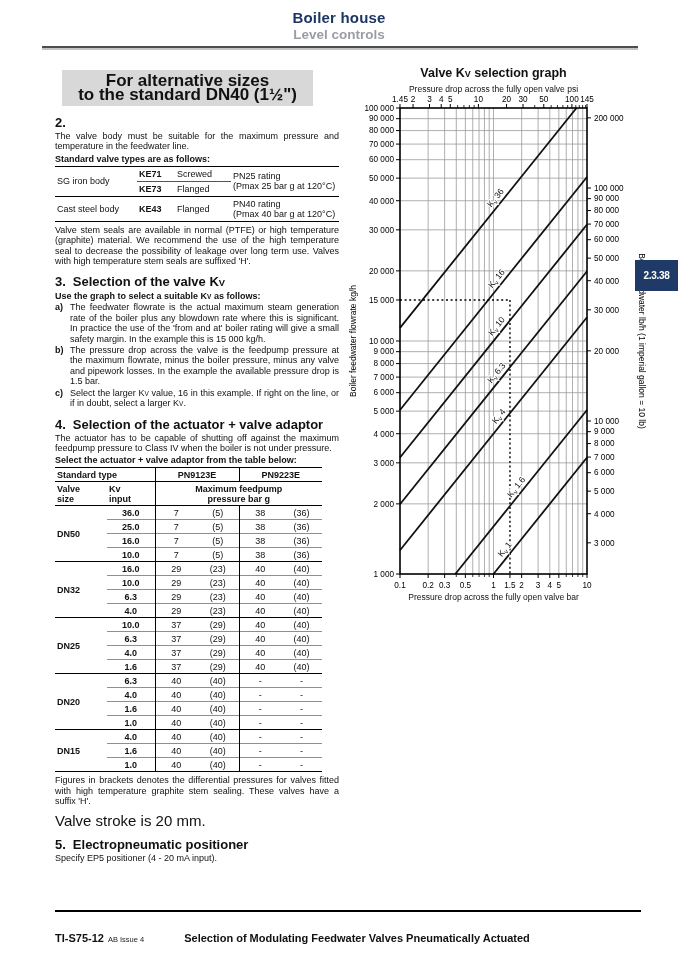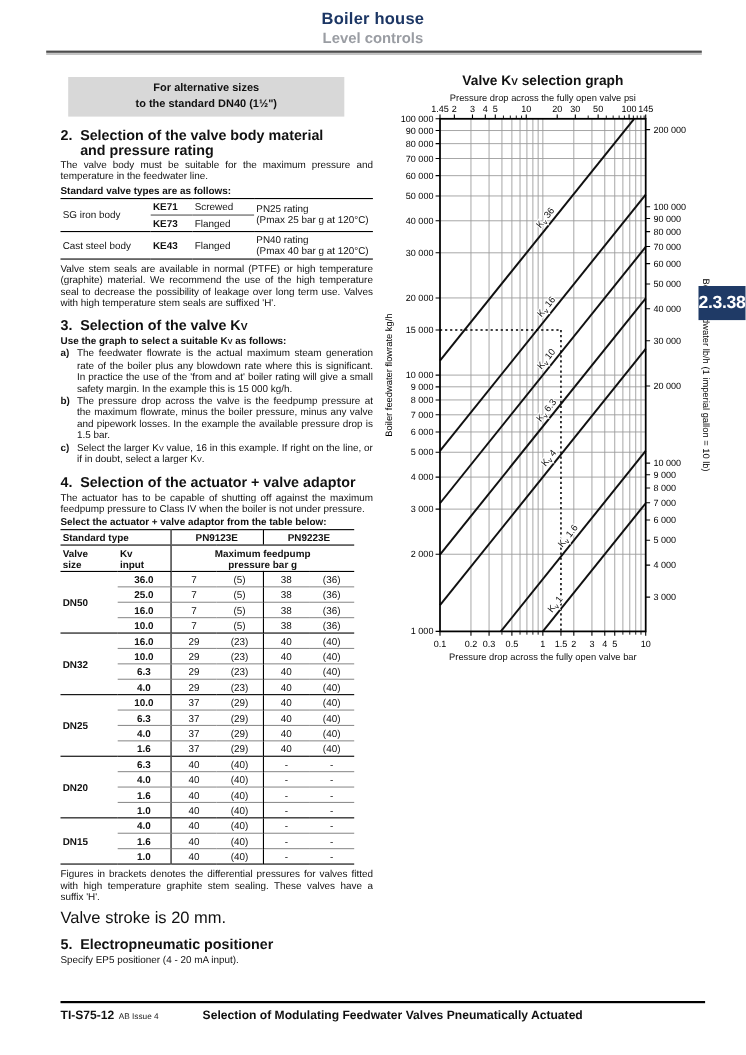--- a/index.html
+++ b/index.html
@@ -6,21 +6,21 @@
   .page{position:relative;width:678px;height:959px;background:#fff;overflow:hidden;
         font-family:"Liberation Sans",sans-serif;color:#111;}
   
   .header{padding-top:9px;text-align:center;}
   .h-title{font-size:15px;font-weight:bold;color:#1c3664;letter-spacing:.2px;}
   .h-sub{font-size:13.5px;font-weight:bold;color:#9a9da3;margin-top:1px;}
   .top-rule{height:2px;background:#4d4d4d;box-shadow:0 2px 0 #c4c4c4;margin:4px 40px 0 42px;}
   
   .left-col{position:absolute;left:55px;top:70px;width:284px;}
   .alt-box{margin:0 26px 10px 7px;background:#d8d8d8;padding:4px 2px 5px;
-           text-align:center;font-weight:bold;font-size:10px;line-height:13.5px;}
+           text-align:center;font-weight:bold;font-size:17px;line-height:13.5px;}
   .sec-head{display:flex;gap:7px;font-weight:bold;font-size:13px;line-height:14px;margin:9px 0 1px;}
   .sec-num{flex:none;}
   .para{font-size:9px;line-height:10.4px;text-align:justify;margin:1px 0 2px;}
   .lead{font-size:9px;font-weight:bold;margin:2px 0 1px;}
   sub{font-size:72%;line-height:0;vertical-align:-18%;}
   
   .vtable{border-collapse:collapse;width:100%;font-size:9px;margin:2px 0 3px;border-top:1.4px solid #000;border-bottom:1.4px solid #000;}
   .vtable td{padding:2px 2px;vertical-align:middle;}
   .vtable .code{font-weight:bold;width:34px;}
   .vtable .conn{width:52px;}
@@ -49,25 +49,25 @@
   .atable tr.inner td{border-top:1px solid #8f8f8f;}
   .note2{font-size:15px;margin-top:5px;}
   
   .chart-col{position:absolute;left:345px;top:66px;width:348px;}
   .c-title{width:297px;text-align:center;font-weight:bold;font-size:12.5px;}
   .c-psi{width:297px;text-align:center;font-size:8.5px;margin-top:4px;}
   .c-bar{width:297px;text-align:center;font-size:8.5px;margin-top:0px;}
   svg{display:block;font-family:"Liberation Sans",sans-serif;}
   
   .side-tab{position:absolute;right:0;top:260px;width:43px;height:31px;background:#1f3a66;
-            color:#fff;display:flex;align-items:center;justify-content:flex-start;
-            font-weight:bold;font-size:16px;letter-spacing:-0.3px;}
+            color:#fff;display:flex;align-items:center;justify-content:center;
+            font-weight:bold;font-size:10px;letter-spacing:-0.3px;}
   
   .footer{position:absolute;left:55px;width:586px;top:910px;border-top:2px solid #000;
-          padding-top:5px;display:flex;align-items:baseline;}
+          padding-top:20px;display:flex;align-items:baseline;}
   .f-code{font-weight:bold;font-size:11px;}
   .f-issue{font-size:7.5px;margin-left:4px;color:#222;}
   .f-title{font-weight:bold;font-size:11px;margin-left:40px;}
 </style>
 </head>
 <body>
 
 <div class="page">
 
   <div class="header">
@@ -78,21 +78,20 @@
 
   <div class="left-col">
 
     <div class="alt-box">
       <div>For alternative sizes</div>
       <div>to the standard DN40 (1½")</div>
     </div>
 
     <div class="sec-head">
       <span class="sec-num">2.</span>
-      <span><span>Selection of the valve body material</span><br><span>and pressure rating</span></span>
     </div>
     <div class="para">The valve body must be suitable for the maximum pressure and temperature in the feedwater line.</div>
     <div class="lead">Standard valve types are as follows:</div>
 
     <table class="vtable">
       <tbody>
         <tr>
           <td class="bodyc" rowspan="2">SG iron body</td>
           <td class="code">KE71</td>
           <td class="conn">Screwed</td>

